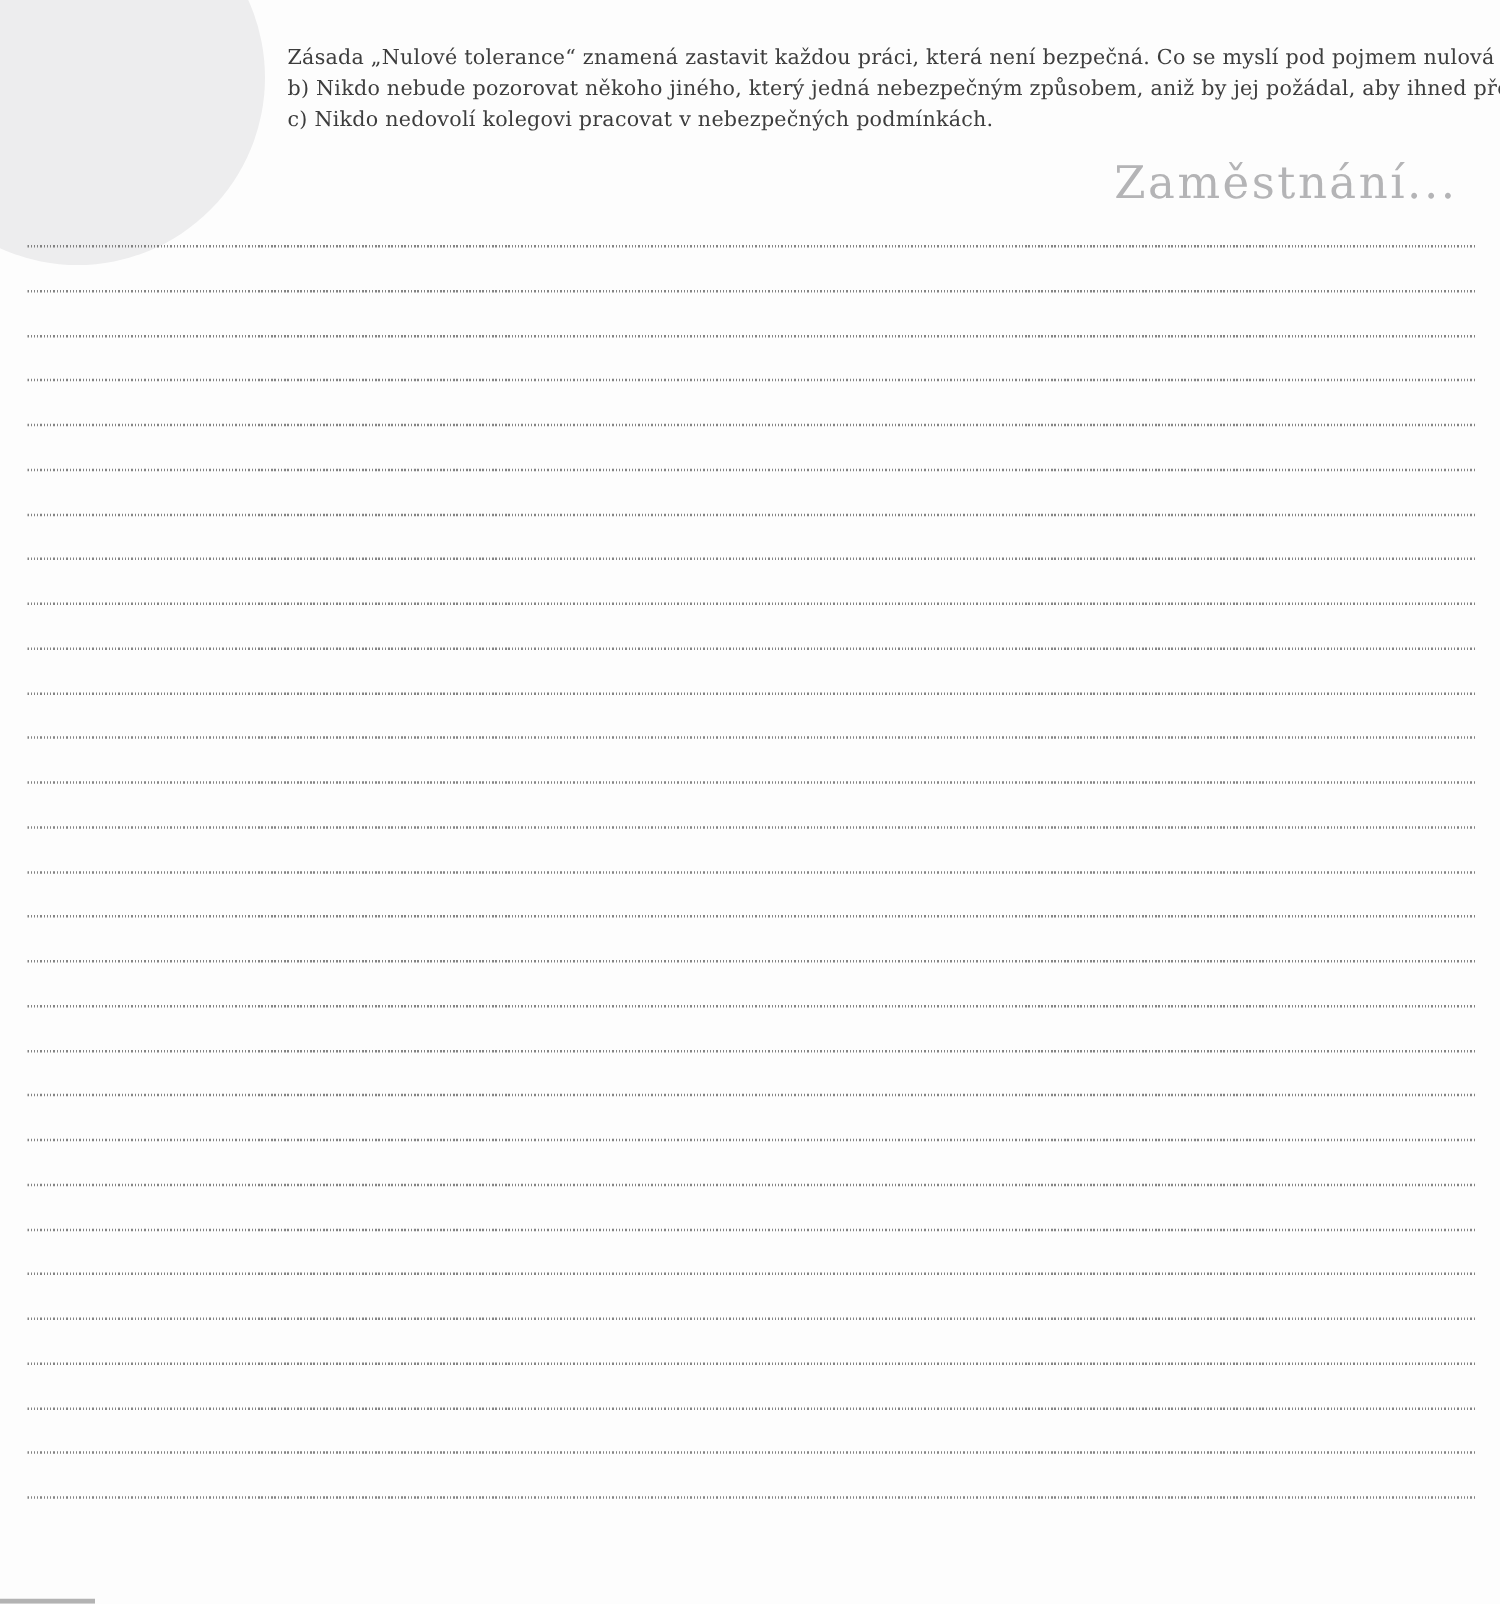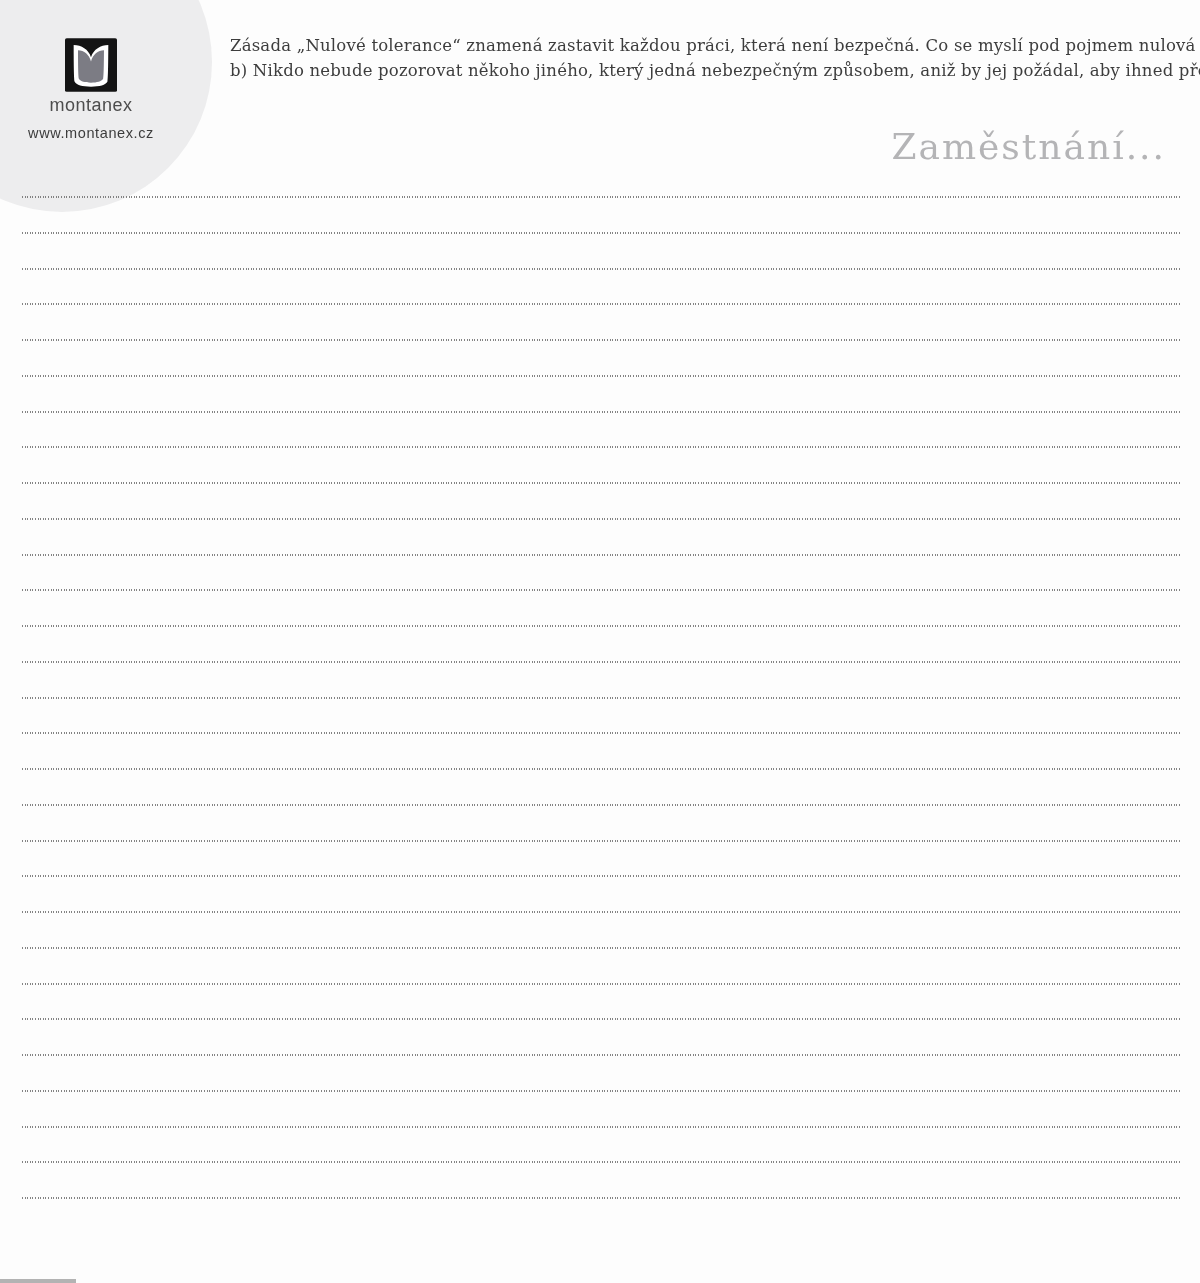--- a/index.html
+++ b/index.html
@@ -90,45 +90,25 @@
     background: #b3b3b3;
   }
 </style>
 </head>
 <body>
 
 <div class="page">
 
   <div class="brand-circle"></div>
 
-  <div class="brand">
-    <svg width="52" height="54" viewBox="0 0 60 62" xmlns="http://www.w3.org/2000/svg">
-      <rect x="0" y="0" width="60" height="62" rx="2" fill="#141414"></rect>
-      <path fill="#ffffff" d="M10,8
-        C10,8 10,46 11,50
-        C13,54 20,56 30,56
-        C40,56 47,54 49,50
-        C50,46 50,8 50,8
-        C41,8 33,13 30,22
-        C27,13 19,8 10,8 Z"></path>
-      <path fill="#7c7c84" d="M15,14
-        C15,14 15,44 16,47
-        C18,50 23,51.5 30,51.5
-        C37,51.5 42,50 44,47
-        C45,44 45,14 45,14
-        C38,14 32,19 30,27
-        C28,19 22,14 15,14 Z"></path>
-    </svg>
-    <div class="brand-name">montanex</div>
-    <div class="brand-url">www.montanex.cz</div>
-  </div>
 
   <div class="header-text">
     <div>Zásada „Nulové tolerance“ znamená zastavit každou práci, která není bezpečná. Co se myslí pod pojmem nulová tolerance:</div>
     <div>b) Nikdo nebude pozorovat někoho jiného, který jedná nebezpečným způsobem, aniž by jej požádal, aby ihned přestal.</div>
+    <div>c) Nikdo nedovolí kolegovi pracovat v nebezpečných podmínkách.</div>
   </div>
 
   <div class="page-title">Zaměstnání...</div>
 
   <div class="writing-lines">
       <div class="rule"></div>
       <div class="rule"></div>
       <div class="rule"></div>
       <div class="rule"></div>
       <div class="rule"></div>

